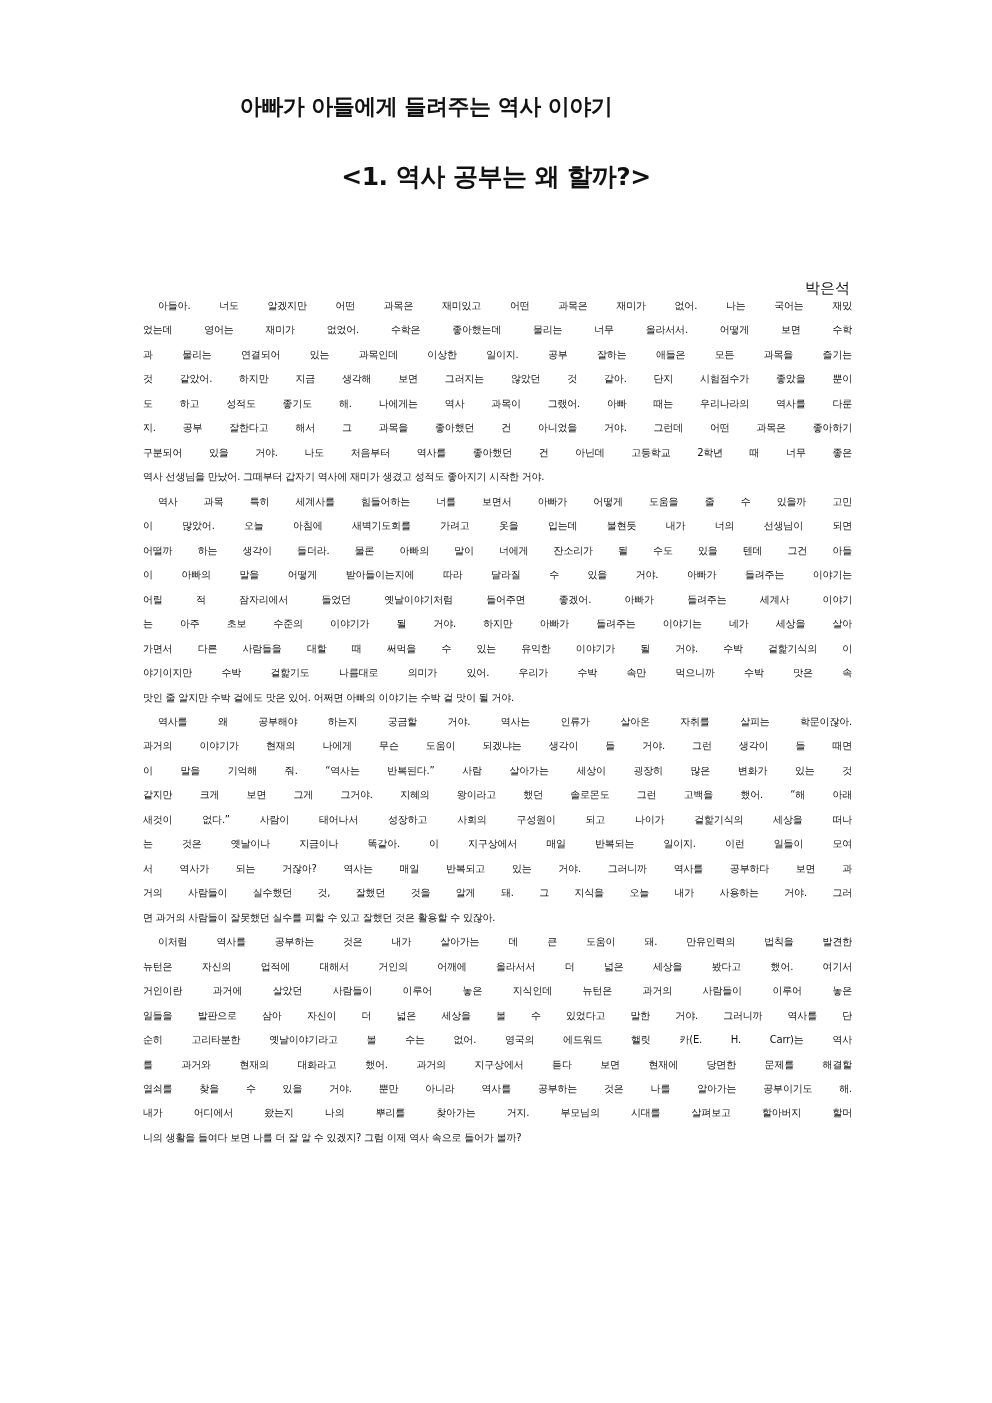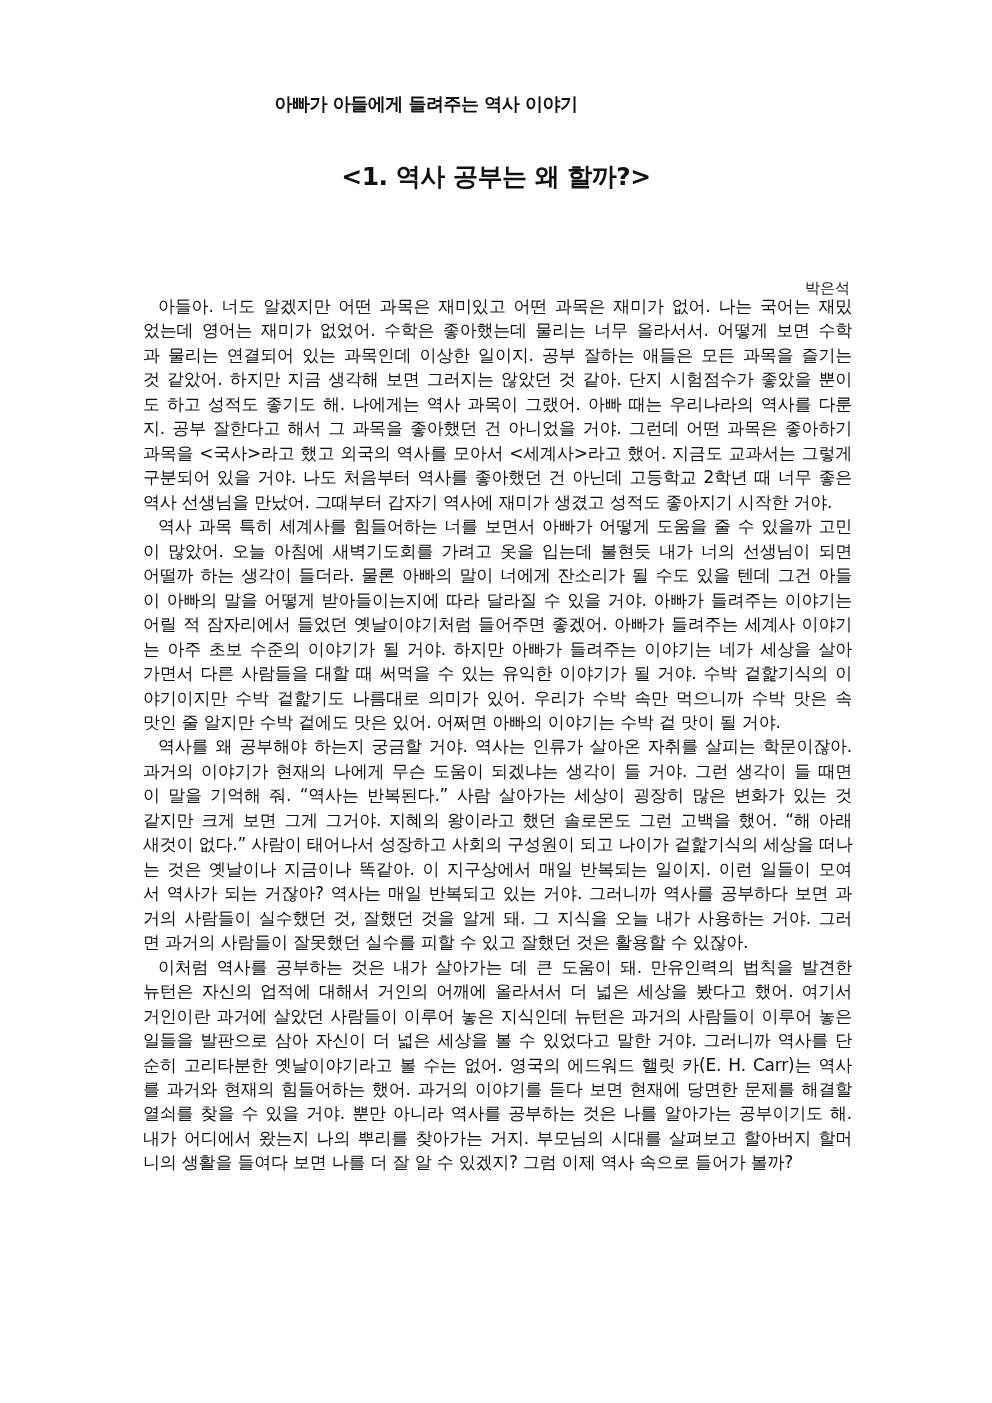--- a/index.html
+++ b/index.html
@@ -1,41 +1,40 @@
 <!DOCTYPE html>
 <html><head>
 <meta charset="utf-8">
 <style>
   html, body { margin: 0; padding: 0; background: #ffffff; }
   body { width: 992px; height: 1403px; position: relative; overflow: hidden; font-family: "DejaVu Sans", sans-serif; color: #111; }
-  .series-title { position: absolute; top: 92px; left: 0; width: 852px; text-align: center; font-size: 18px; font-weight: bold; letter-spacing: -0.5px; }
+  .series-title { position: absolute; top: 92px; left: 0; width: 852px; text-align: center; font-size: 22px; font-weight: bold; letter-spacing: -0.5px; }
   .chapter-title { position: absolute; top: 160px; left: 0; width: 992px; text-align: center; font-size: 25px; font-weight: bold; letter-spacing: -0.5px; }
   .author { position: absolute; top: 243px; right: 142px; font-size: 15px; margin-top: 36px; }
   .body { position: absolute; top: 294px; left: 143px; width: 709px; }
-  .line { height: 24.47px; line-height: 24.47px; font-size: 17px; white-space: nowrap; text-align: justify; text-align-last: justify; letter-spacing: -0.2px; }
+  .line { height: 24.47px; line-height: 24.47px; font-size: 10px; white-space: nowrap; text-align: justify; text-align-last: justify; letter-spacing: -0.2px; }
   .line.last { text-align-last: left; }
   .line.indent { padding-left: 15px; }
 </style>
 </head>
 <body>
 
 <div>
   <div class="series-title">아빠가 아들에게 들려주는 역사 이야기</div>
   <div class="chapter-title">&lt;1. 역사 공부는 왜 할까?&gt;</div>
   <div class="author">박은석</div>
 
   <div class="body">
     <div>
       <div class="line indent">아들아. 너도 알겠지만 어떤 과목은 재미있고 어떤 과목은 재미가 없어. 나는 국어는 재밌</div>
       <div class="line">었는데 영어는 재미가 없었어. 수학은 좋아했는데 물리는 너무 올라서서. 어떻게 보면 수학</div>
       <div class="line">과 물리는 연결되어 있는 과목인데 이상한 일이지. 공부 잘하는 애들은 모든 과목을 즐기는</div>
       <div class="line">것 같았어. 하지만 지금 생각해 보면 그러지는 않았던 것 같아. 단지 시험점수가 좋았을 뿐이</div>
       <div class="line">도 하고 성적도 좋기도 해. 나에게는 역사 과목이 그랬어. 아빠 때는 우리나라의 역사를 다룬</div>
       <div class="line">지. 공부 잘한다고 해서 그 과목을 좋아했던 건 아니었을 거야. 그런데 어떤 과목은 좋아하기</div>
-      <div class="line">과목을 &lt;국사&gt;라고 했고 외국의 역사를 모아서 &lt;세계사&gt;라고 했어. 지금도 교과서는 그렇게</div>
       <div class="line">구분되어 있을 거야. 나도 처음부터 역사를 좋아했던 건 아닌데 고등학교 2학년 때 너무 좋은</div>
       <div class="line last">역사 선생님을 만났어. 그때부터 갑자기 역사에 재미가 생겼고 성적도 좋아지기 시작한 거야.</div>
     </div>
     <div>
       <div class="line indent">역사 과목 특히 세계사를 힘들어하는 너를 보면서 아빠가 어떻게 도움을 줄 수 있을까 고민</div>
       <div class="line">이 많았어. 오늘 아침에 새벽기도회를 가려고 옷을 입는데 불현듯 내가 너의 선생님이 되면</div>
       <div class="line">어떨까 하는 생각이 들더라. 물론 아빠의 말이 너에게 잔소리가 될 수도 있을 텐데 그건 아들</div>
       <div class="line">이 아빠의 말을 어떻게 받아들이는지에 따라 달라질 수 있을 거야. 아빠가 들려주는 이야기는</div>
       <div class="line">어릴 적 잠자리에서 들었던 옛날이야기처럼 들어주면 좋겠어. 아빠가 들려주는 세계사 이야기</div>
       <div class="line">는 아주 초보 수준의 이야기가 될 거야. 하지만 아빠가 들려주는 이야기는 네가 세상을 살아</div>
@@ -53,19 +52,19 @@
       <div class="line">서 역사가 되는 거잖아? 역사는 매일 반복되고 있는 거야. 그러니까 역사를 공부하다 보면 과</div>
       <div class="line">거의 사람들이 실수했던 것, 잘했던 것을 알게 돼. 그 지식을 오늘 내가 사용하는 거야. 그러</div>
       <div class="line last">면 과거의 사람들이 잘못했던 실수를 피할 수 있고 잘했던 것은 활용할 수 있잖아.</div>
     </div>
     <div>
       <div class="line indent">이처럼 역사를 공부하는 것은 내가 살아가는 데 큰 도움이 돼. 만유인력의 법칙을 발견한</div>
       <div class="line">뉴턴은 자신의 업적에 대해서 거인의 어깨에 올라서서 더 넓은 세상을 봤다고 했어. 여기서</div>
       <div class="line">거인이란 과거에 살았던 사람들이 이루어 놓은 지식인데 뉴턴은 과거의 사람들이 이루어 놓은</div>
       <div class="line">일들을 발판으로 삼아 자신이 더 넓은 세상을 볼 수 있었다고 말한 거야. 그러니까 역사를 단</div>
       <div class="line">순히 고리타분한 옛날이야기라고 볼 수는 없어. 영국의 에드워드 핼릿 카(E. H. Carr)는 역사</div>
-      <div class="line">를 과거와 현재의 힘들어하는 했어. 과거의 이야기를 듣다 보면 현재에 당면한 문제를 해결할</div>
+      <div class="line">를 과거와 현재의 대화라고 했어. 과거의 지구상에서 듣다 보면 현재에 당면한 문제를 해결할</div>
       <div class="line">열쇠를 찾을 수 있을 거야. 뿐만 아니라 역사를 공부하는 것은 나를 알아가는 공부이기도 해.</div>
       <div class="line">내가 어디에서 왔는지 나의 뿌리를 찾아가는 거지. 부모님의 시대를 살펴보고 할아버지 할머</div>
       <div class="line last">니의 생활을 들여다 보면 나를 더 잘 알 수 있겠지? 그럼 이제 역사 속으로 들어가 볼까?</div>
     </div>
   </div>
 </div>
 
 </body></html>

